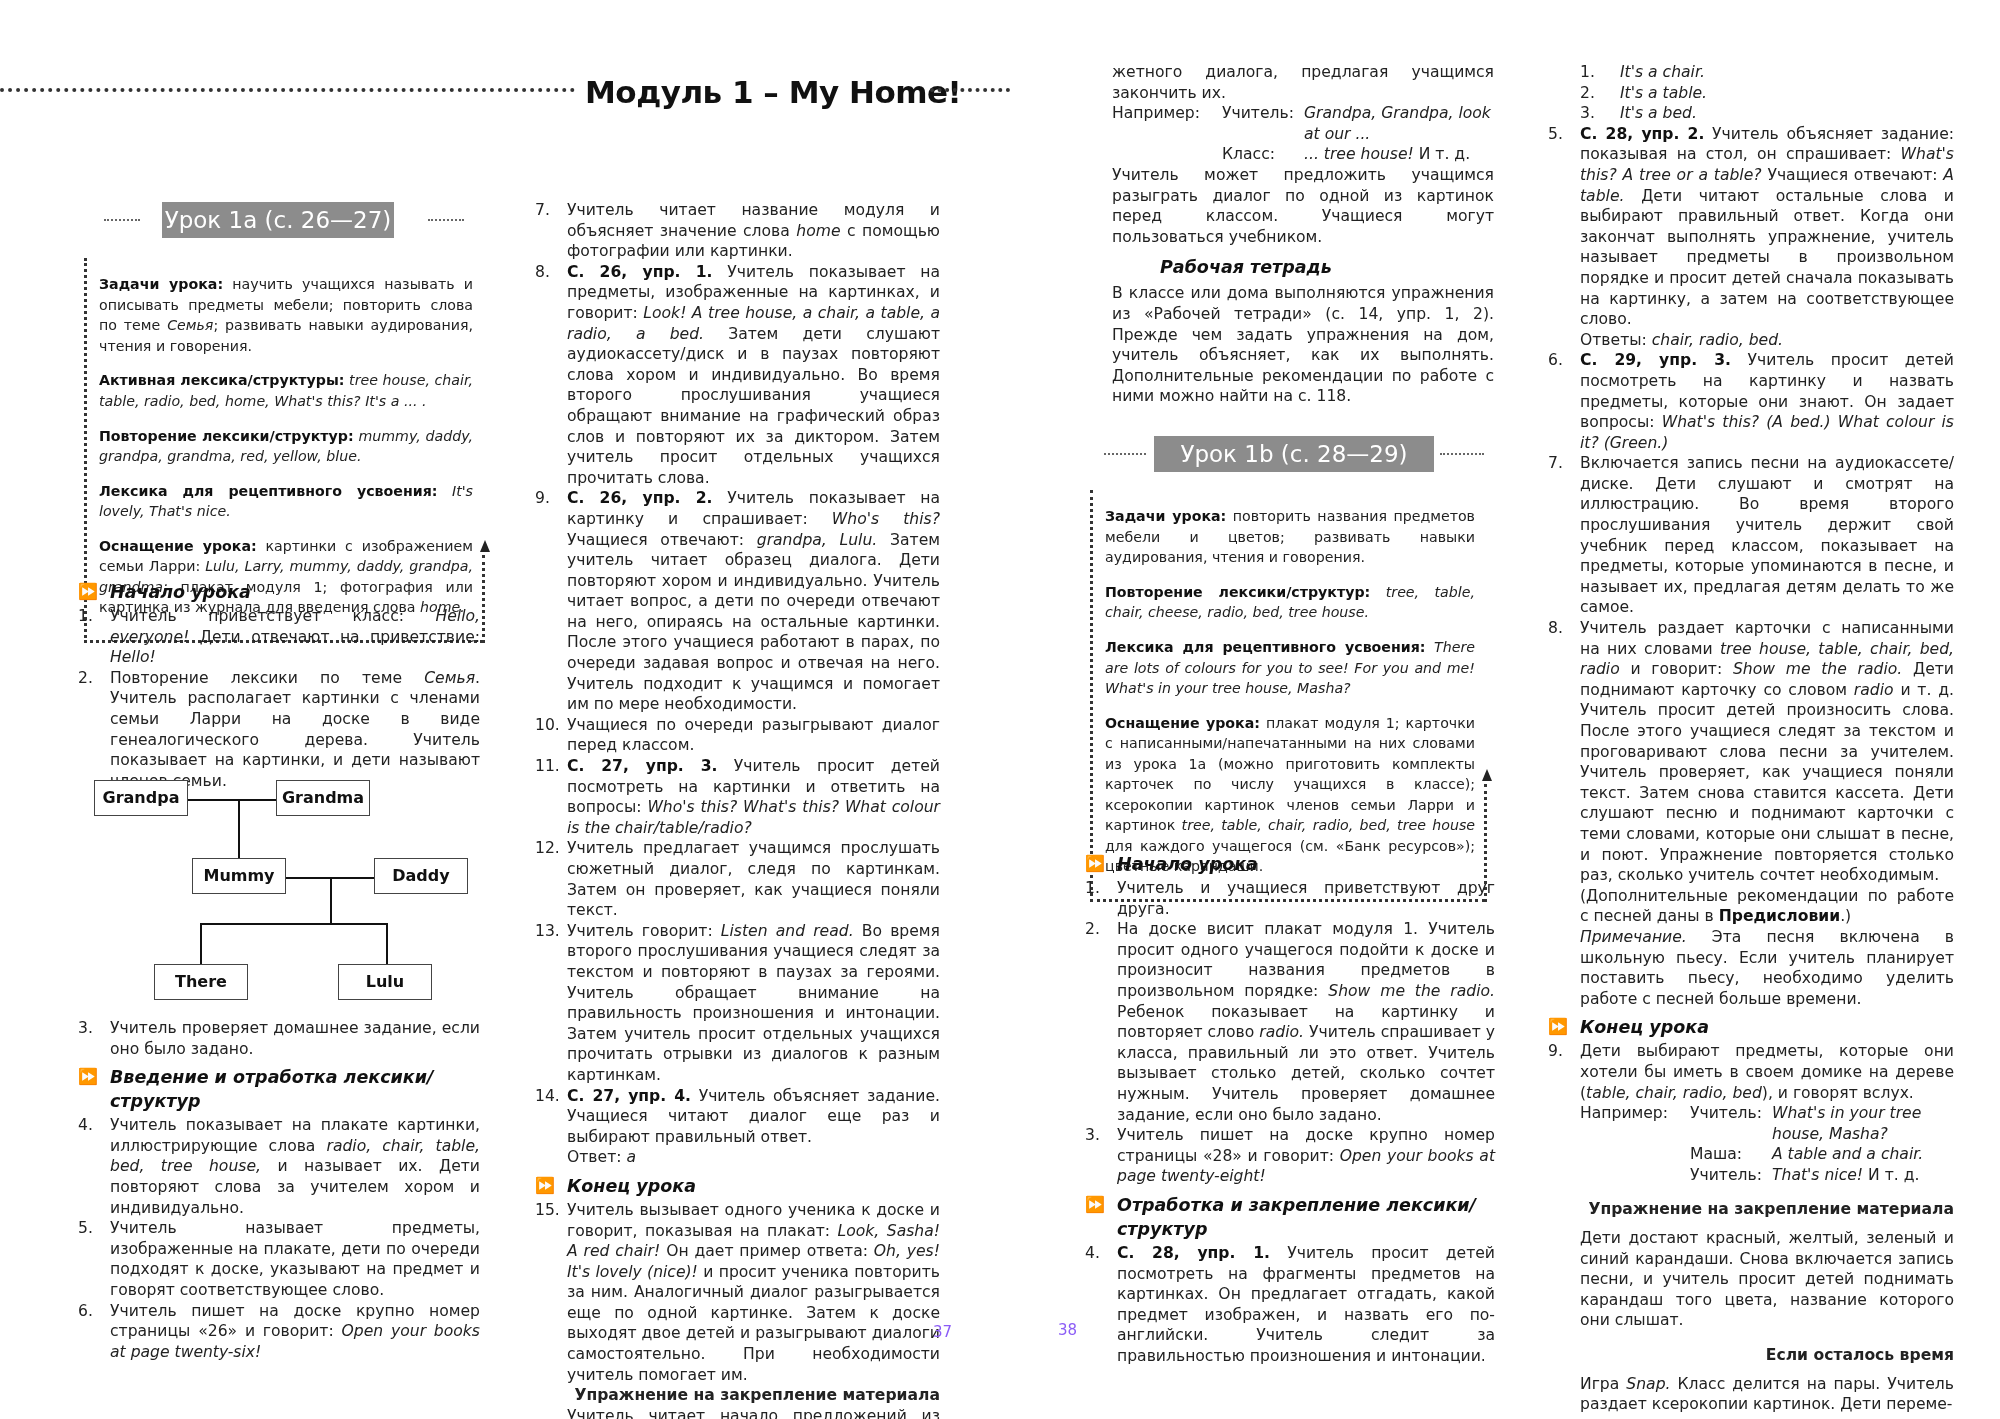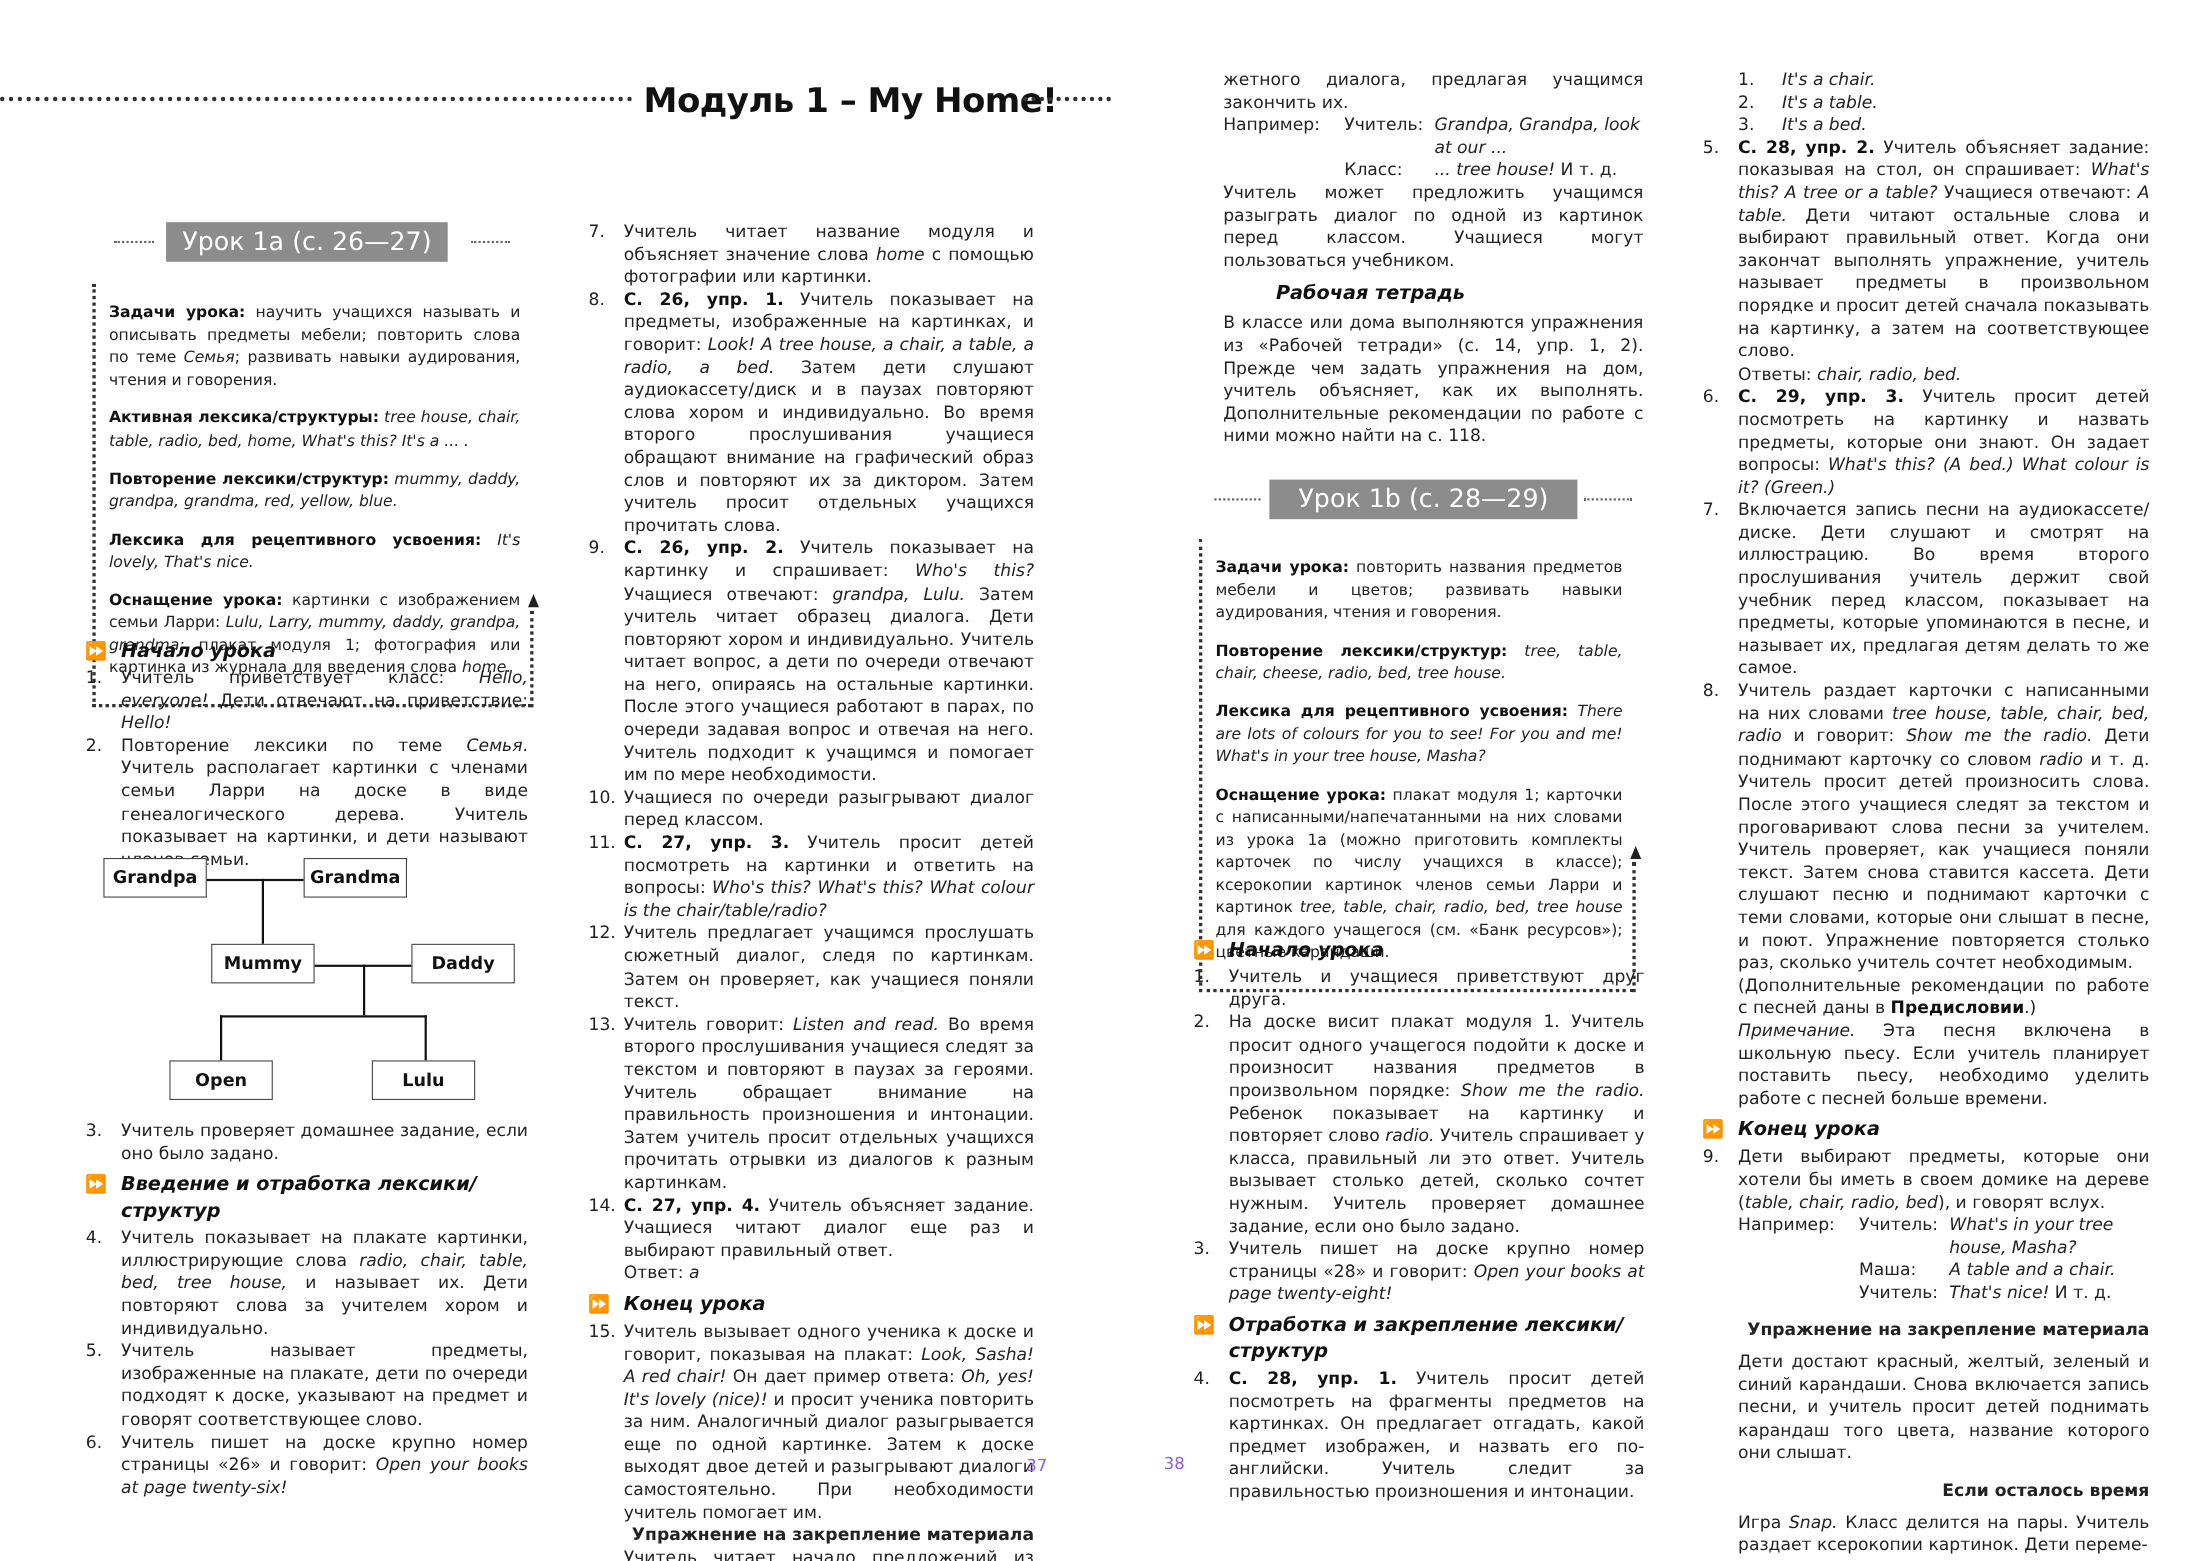--- a/index.html
+++ b/index.html
@@ -43,21 +43,21 @@
 <body>
 
 <div class="title-row">
   <div class="dots-l"></div>
   <div class="title">Модуль 1 – My Home!</div>
   <div class="dots-r"></div>
 </div>
 
 <div class="lesson-head" style="left:104px; top:202px; width:360px;">
   <div class="dl" style="left:0; width:36px;"></div>
-  <div class="box" style="left:47px; width:256px;">Урок 1a (с. 26—27)</div>
+  <div class="box" style="left:58px; width:232px;">Урок 1a (с. 26—27)</div>
   <div class="dr" style="left:324px; width:36px;"></div>
 </div>
 
 <div class="info-box" style="left:84px; top:258px; width:374px;">
   <p><b>Задачи урока:</b><span> научить учащихся называть и описывать предметы мебели; повторить слова по теме </span><i>Семья</i><span>; развивать навыки аудирования, чтения и говорения.</span></p>
   <p><b>Активная лексика/структуры:</b><i> tree house, chair, table, radio, bed, home, What's this? It's a ... .</i></p>
   <p><b>Повторение лексики/структур:</b><i> mummy, daddy, grandpa, grandma, red, yellow, blue.</i></p>
   <p><b>Лексика для рецептивного усвоения:</b><i> It's lovely, That's nice.</i></p>
   <p><b>Оснащение урока:</b><span> картинки с изображением семьи Ларри: </span><i>Lulu, Larry, mummy, daddy, grandpa, grandma;</i><span> плакат модуля 1; фотография или картинка из журнала для введения слова </span><i>home.</i></p>
   <div class="rline" style="height:88px;"></div>
@@ -77,21 +77,21 @@
   <div class="node" style="left:186px; top:10px; width:92px;">Grandma</div>
   <div class="ln" style="left:98px; top:29px; width:88px; height:2px;"></div>
   <div class="ln" style="left:148px; top:29px; width:2px; height:60px;"></div>
   <div class="node" style="left:102px; top:88px; width:92px;">Mummy</div>
   <div class="node" style="left:284px; top:88px; width:92px;">Daddy</div>
   <div class="ln" style="left:196px; top:107px; width:88px; height:2px;"></div>
   <div class="ln" style="left:240px; top:107px; width:2px; height:46px;"></div>
   <div class="ln" style="left:110px; top:153px; width:188px; height:2px;"></div>
   <div class="ln" style="left:110px; top:153px; width:2px; height:42px;"></div>
   <div class="ln" style="left:296px; top:153px; width:2px; height:42px;"></div>
-  <div class="node" style="left:64px; top:194px; width:92px;">Open</div>
+  <div class="node" style="left:64px; top:194px; width:92px;">There</div>
   <div class="node" style="left:248px; top:194px; width:92px;">Lulu</div>
 </div>
 
 <div class="col" style="left:78px; top:1018px; width:402px;">
   <ol class="items">
     <li><span class="num">3.</span><span>Учитель проверяет домашнее задание, если оно было задано.</span></li>
   </ol>
   <div class="sec"><span class="chev">⏩</span><span>Введение и отработка лексики/структур</span></div>
   <ol class="items">
     <li><span class="num">4.</span><span>Учитель показывает на плакате картинки, иллюстрирующие слова </span><i>radio, chair, table, bed, tree house,</i><span> и называет их. Дети повторяют слова за учителем хором и индивидуально.</span></li>

